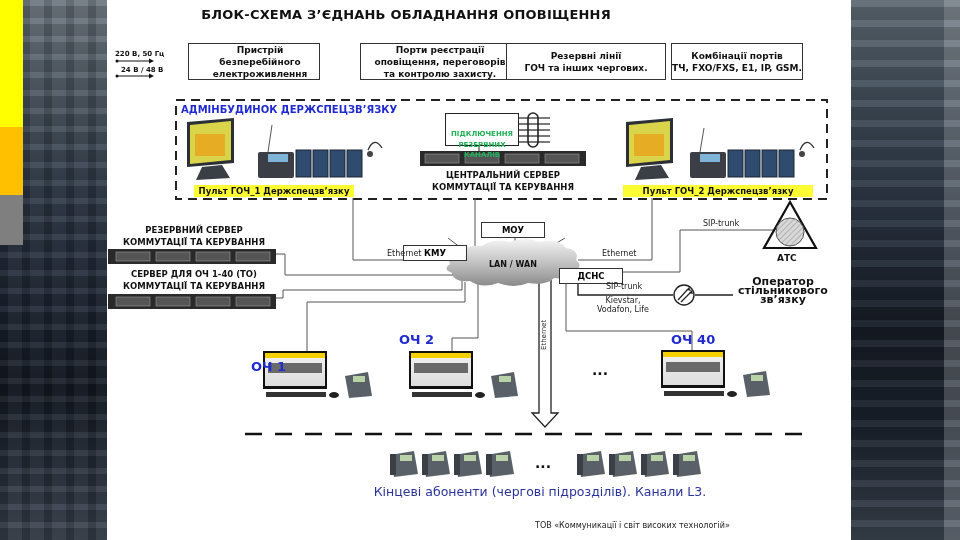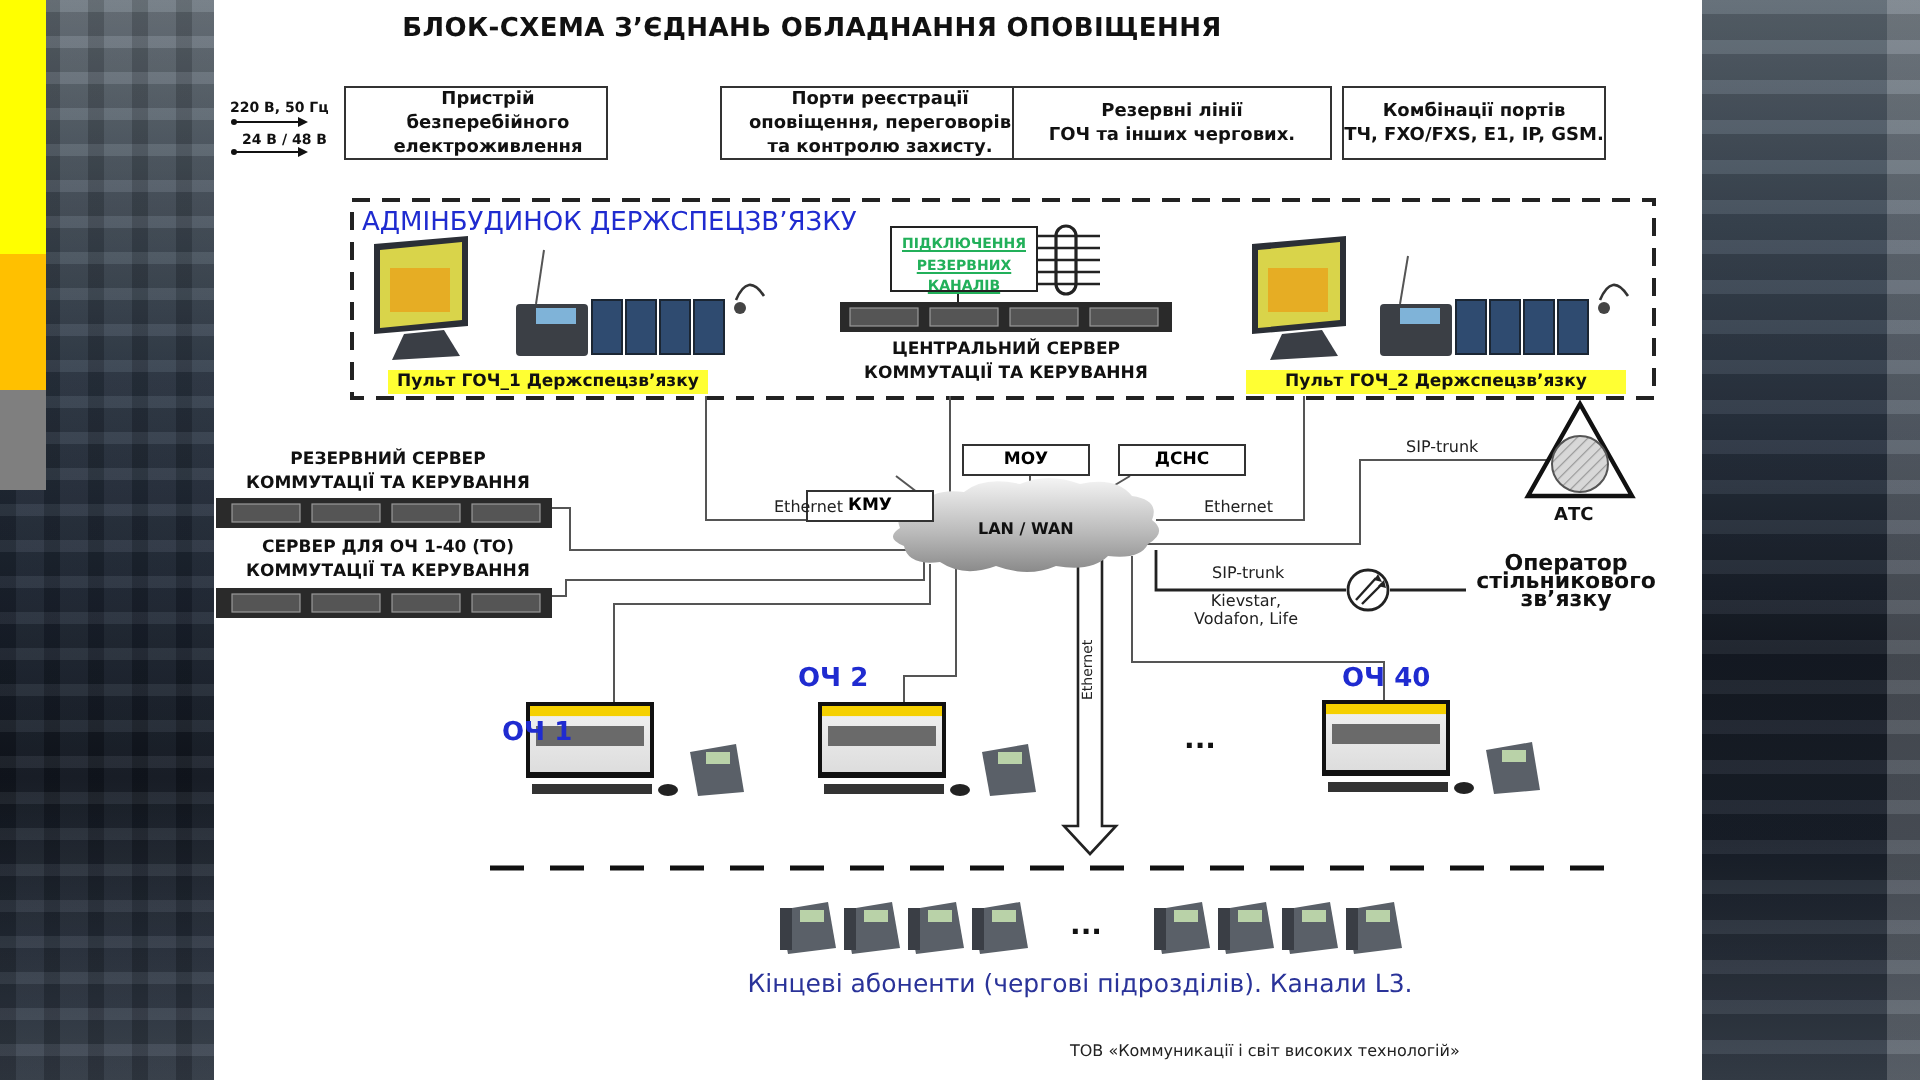--- a/index.html
+++ b/index.html
@@ -17,24 +17,24 @@
   .accent { position:absolute; left:0; width:23px; }
   .accent.yellow { top:0; height:127px; background:#ffff00; }
   .accent.orange { top:127px; height:68px; background:#ffc000; }
   .accent.gray { top:195px; height:50px; background:#7f7f7f; }
   .panel { position:absolute; left:107px; top:0; width:744px; height:540px; background:#ffffff; }
   svg.diagram { position:absolute; left:0; top:0; width:960px; height:540px; }
   .t { position:absolute; white-space:nowrap; }
   .title { left:0; width:812px; text-align:center; top:7px; font-size:13px; font-weight:bold; color:#111; letter-spacing:0.2px; }
   .topbox { position:absolute; top:43px; height:37px; border:1.5px solid #333; background:#fff; display:flex; align-items:center; justify-content:center; text-align:center; font-size:9px; font-weight:bold; color:#111; line-height:12px; white-space:pre-line; box-sizing:border-box; }
   .volt { font-size:7px; color:#111; font-weight:bold; }
-  .admin-title { left:181px; top:104px; font-size:13px; font-weight:normal; color:#1f2bd0; }
+  .admin-title { left:181px; top:104px; font-size:10px; font-weight:bold; color:#1f2bd0; }
   .pult { position:absolute; background:#ffff33; font-size:8.5px; font-weight:bold; color:#111; text-align:center; height:12px; line-height:12px; }
   .srv-label { font-size:8.5px; font-weight:bold; color:#111; text-align:center; line-height:12px; white-space:pre-line; }
-  .green-box { position:absolute; left:445px; top:113px; width:74px; height:33px; border:1.2px solid #222; background:#fff; color:#22b05a; font-size:7px; font-weight:bold; text-align:center; line-height:10.5px; white-space:pre-line; padding-top:3px; box-sizing:border-box;text-decoration:underline; }
+  .green-box { position:absolute; left:445px; top:113px; width:74px; height:33px; border:1.2px solid #222; background:#fff; color:#22b05a; font-size:7px; font-weight:bold; text-align:center; line-height:10.5px; white-space:pre-line; padding-top:15px; box-sizing:border-box; }
   .small-box { position:absolute; top:222px; width:64px; height:16px; border:1.2px solid #333; background:#fff; font-size:8.5px; font-weight:bold; text-align:center; line-height:15px; box-sizing:border-box; }
   .lbl { font-size:8px; color:#222; }
   .cloud-label { font-size:8px; font-weight:bold; color:#111; }
   .atc { font-size:9px; font-weight:bold; color:#111; }
   .oper { font-size:11px; font-weight:bold; color:#111; text-align:center; line-height:9px; white-space:pre-line; }
   .och { font-size:13px; font-weight:bold; color:#1f2bd0; }
   .dots { font-size:14px; font-weight:bold; color:#111; }
   .bottom-text { left:0; width:1080px; text-align:center; top:484px; font-size:12.5px; color:#2a3399; }
   .footer { left:535px; top:521px; font-size:8px; color:#222; }
 </style>
@@ -255,21 +255,21 @@
         <rect x="683" y="455" width="12" height="6" fill="#b9d2a8"></rect>
       </g>
     </g>
 </svg>
 
 <div class="t title">БЛОК-СХЕМА З’ЄДНАНЬ ОБЛАДНАННЯ ОПОВІЩЕННЯ</div>
 
 <div class="t volt" style="left:115px;top:50px;">220 В, 50 Гц</div>
 <div class="t volt" style="left:121px;top:66px;">24 В / 48 В</div>
 
-<div class="topbox" style="left:172px;width:132px;padding-left:12px;">Пристрій безперебійного
+<div class="topbox" style="left:188px;width:132px;padding-left:12px;">Пристрій безперебійного
 електроживлення</div>
 <div class="topbox" style="left:360px;width:160px;">Порти  реєстрації
 оповіщення, переговорів
 та контролю захисту.</div>
 <div class="topbox" style="left:506px;width:160px;">Резервні лінії
 ГОЧ та інших чергових.</div>
 <div class="topbox" style="left:671px;width:132px;">Комбінації портів
 ТЧ, FXO/FXS, E1, IP, GSM.</div>
 
 <div class="t admin-title">АДМІНБУДИНОК ДЕРЖСПЕЦЗВ’ЯЗКУ</div>
@@ -282,21 +282,21 @@
 <div class="pult" style="left:194px;top:185px;width:160px;">Пульт ГОЧ_1 Держспецзв’язку</div>
 <div class="pult" style="left:623px;top:185px;width:190px;">Пульт ГОЧ_2 Держспецзв’язку</div>
 
 <div class="t srv-label" style="left:112px;top:224px;width:164px;">РЕЗЕРВНИЙ СЕРВЕР
 КОММУТАЦІЇ ТА КЕРУВАННЯ</div>
 <div class="t srv-label" style="left:112px;top:268px;width:164px;">СЕРВЕР ДЛЯ ОЧ 1-40 (ТО)
 КОММУТАЦІЇ ТА КЕРУВАННЯ</div>
 
 <div class="small-box" style="left:403px;margin-top:23px;">КМУ</div>
 <div class="small-box" style="left:481px;">МОУ</div>
-<div class="small-box" style="left:559px;">ДСНС</div>
+<div class="small-box" style="left:559px;margin-top:46px;">ДСНС</div>
 
 <div class="t lbl" style="left:387px;top:249px;">Ethernet</div>
 <div class="t lbl" style="left:602px;top:249px;">Ethernet</div>
 <div class="t cloud-label" style="left:489px;top:260px;">LAN / WAN</div>
 
 <div class="t lbl" style="left:703px;top:219px;">SIP-trunk</div>
 <div class="t atc" style="left:777px;top:253px;">АТС</div>
 
 <div class="t lbl" style="left:606px;top:282px;">SIP-trunk</div>
 <div class="t lbl" style="left:597px;top:296px;text-align:center;line-height:9px;white-space:pre-line;">Kievstar,

